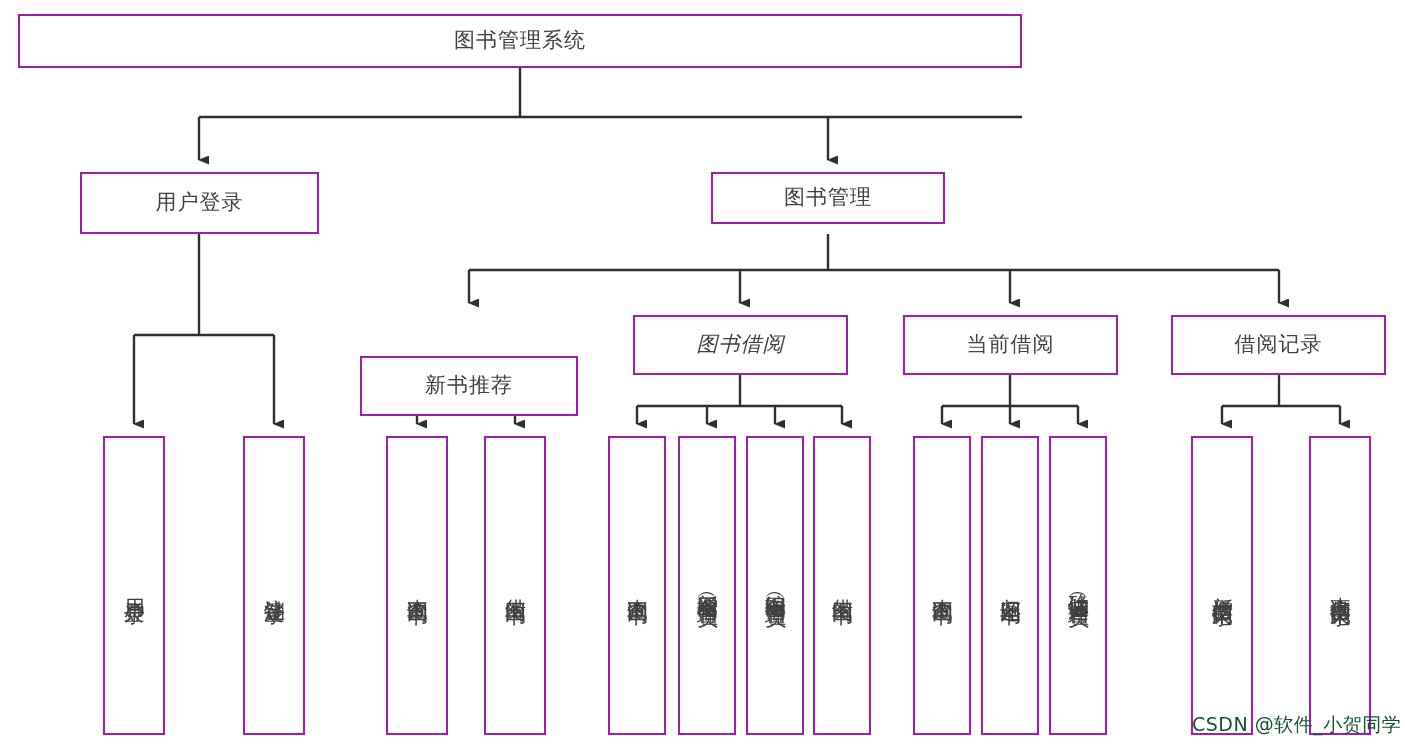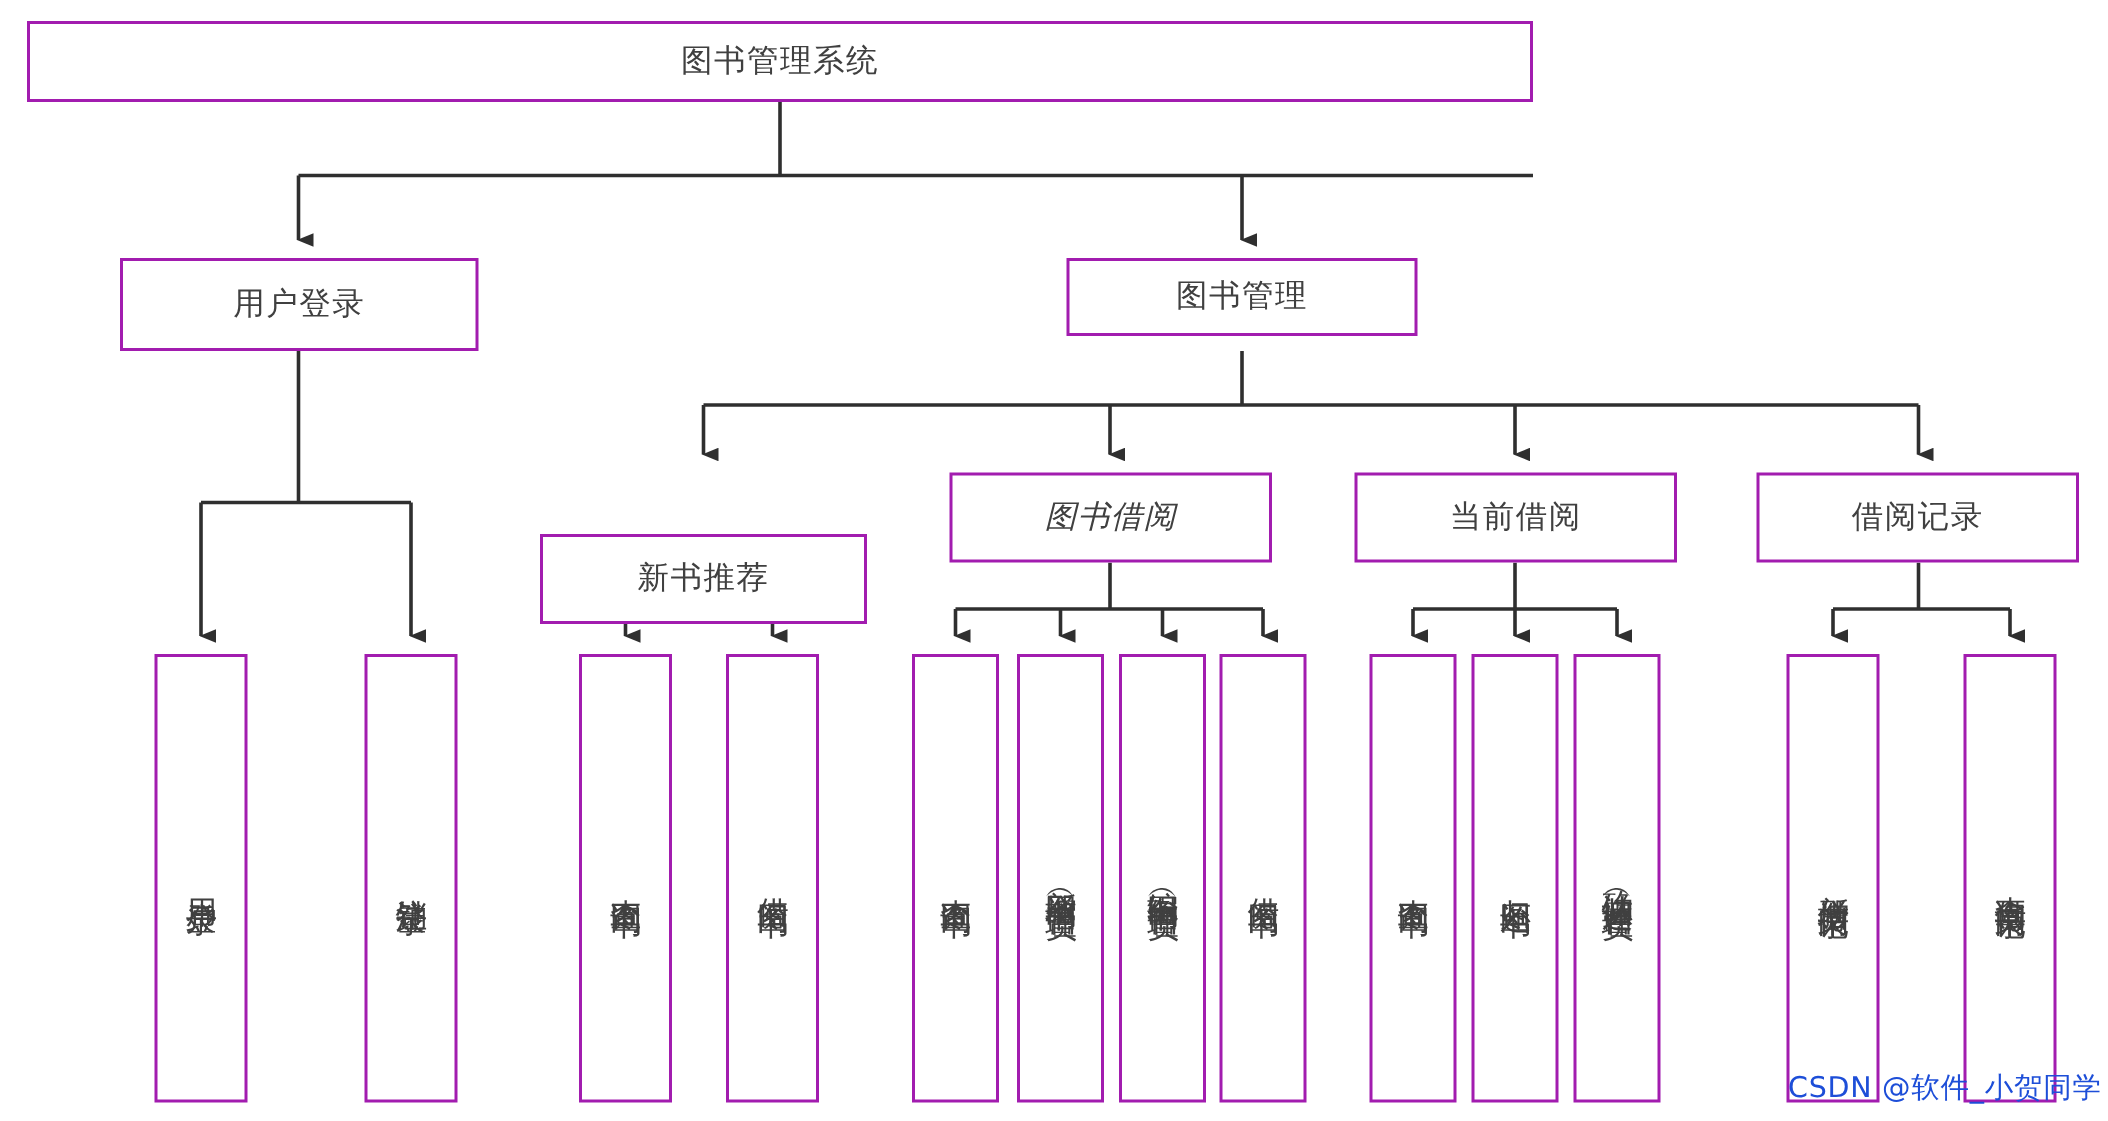--- a/index.html
+++ b/index.html
@@ -55,21 +55,21 @@
     top: 0;
     width: 1405px;
     height: 747px;
     pointer-events: none;
   }
   .watermark {
     position: absolute;
     left: 1192px;
     top: 712px;
     font-size: 19px;
-    color: #1d4ed8;
+    color: #14532d;
     white-space: nowrap;
     letter-spacing: 0.5px;
   }
 </style>
 </head>
 <body>
 
 <div id="canvas">
 
   <svg class="lines" viewBox="0 0 1405 747" width="1405" height="747">

